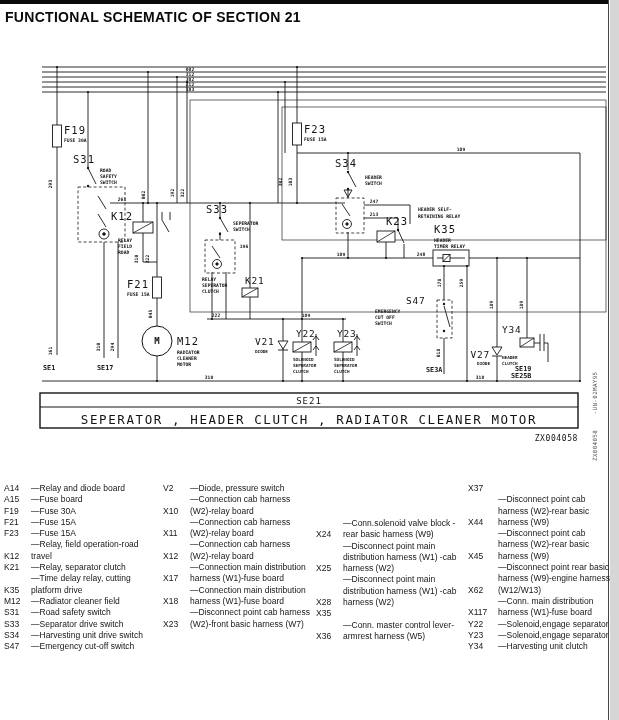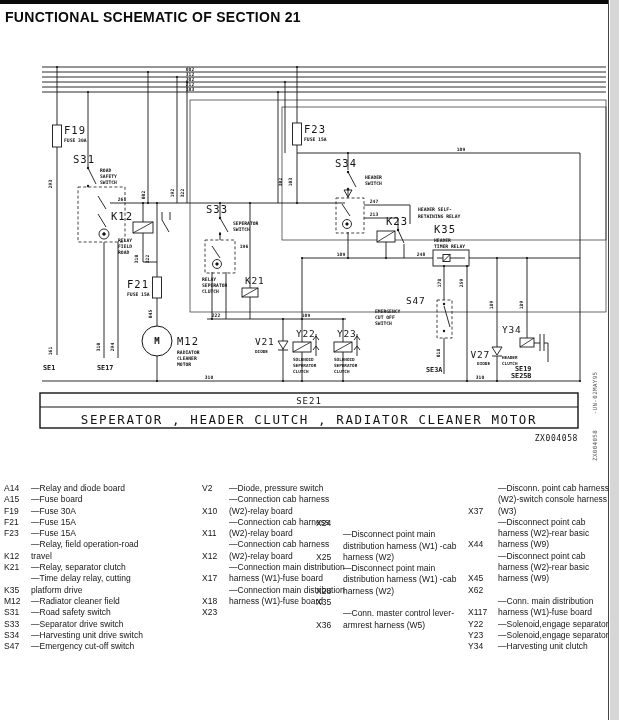--- a/index.html
+++ b/index.html
@@ -427,21 +427,21 @@
       </div>
     <div class="lg-item">
         <span class="lg-term">S34</span>
         <span class="lg-desc">—Harvesting unit drive switch</span>
       </div>
     <div class="lg-item">
         <span class="lg-term">S47</span>
         <span class="lg-desc">—Emergency cut-off switch</span>
       </div>
   </div>
-  <div class="lcol" style="left:163px;width:150px;margin-left:39px;">
+  <div class="lcol" style="left:163px;width:150px;">
     <div class="lg-item">
         <span class="lg-term">V2</span>
         <span class="lg-desc">—Diode, pressure switch</span>
       </div>
     <div class="lg-item">
         <span class="lg-term">X10</span>
         <span class="lg-desc">—Connection cab harness (W2)-relay board</span>
       </div>
     <div class="lg-item">
         <span class="lg-term">X11</span>
@@ -454,57 +454,59 @@
     <div class="lg-item">
         <span class="lg-term">X17</span>
         <span class="lg-desc">—Connection main distribution harness (W1)-fuse board</span>
       </div>
     <div class="lg-item">
         <span class="lg-term">X18</span>
         <span class="lg-desc">—Connection main distribution harness (W1)-fuse board</span>
       </div>
     <div class="lg-item">
         <span class="lg-term">X23</span>
+        <span class="lg-desc">—Disconnect point cab harness (W2)-front basic harness (W7)</span>
       </div>
   </div>
   <div class="lcol" style="left:316px;width:149px;margin-top:35px;">
     <div class="lg-item">
         <span class="lg-term">X24</span>
+        <span class="lg-desc">—Conn.solenoid valve block -rear basic harness (W9)</span>
       </div>
     <div class="lg-item">
         <span class="lg-term">X25</span>
         <span class="lg-desc">—Disconnect point main distribution harness (W1) -cab harness (W2)</span>
       </div>
     <div class="lg-item">
         <span class="lg-term">X28</span>
         <span class="lg-desc">—Disconnect point main distribution harness (W1) -cab harness (W2)</span>
       </div>
     <div class="lg-item">
         <span class="lg-term">X35</span>
       </div>
     <div class="lg-item">
         <span class="lg-term">X36</span>
         <span class="lg-desc">—Conn. master control lever-armrest harness (W5)</span>
       </div>
   </div>
   <div class="lcol c4" style="left:468px;width:143px;">
     <div class="lg-item">
         <span class="lg-term">X37</span>
-        <span class="lg-desc">—Disconn. point cab harness (W2)-switch console harness (W3)</span>
       </div>
     <div class="lg-item">
         <span class="lg-term">X44</span>
         <span class="lg-desc">—Disconnect point cab harness (W2)-rear basic harness (W9)</span>
       </div>
     <div class="lg-item">
         <span class="lg-term">X45</span>
         <span class="lg-desc">—Disconnect point cab harness (W2)-rear basic harness (W9)</span>
       </div>
     <div class="lg-item">
         <span class="lg-term">X62</span>
+        <span class="lg-desc">—Disconnect point rear basic harness (W9)-engine harness (W12/W13)</span>
       </div>
     <div class="lg-item">
         <span class="lg-term">X117</span>
         <span class="lg-desc">—Conn. main distribution harness (W1)-fuse board</span>
       </div>
     <div class="lg-item">
         <span class="lg-term">Y22</span>
         <span class="lg-desc">—Solenoid,engage separator</span>
       </div>
     <div class="lg-item">

